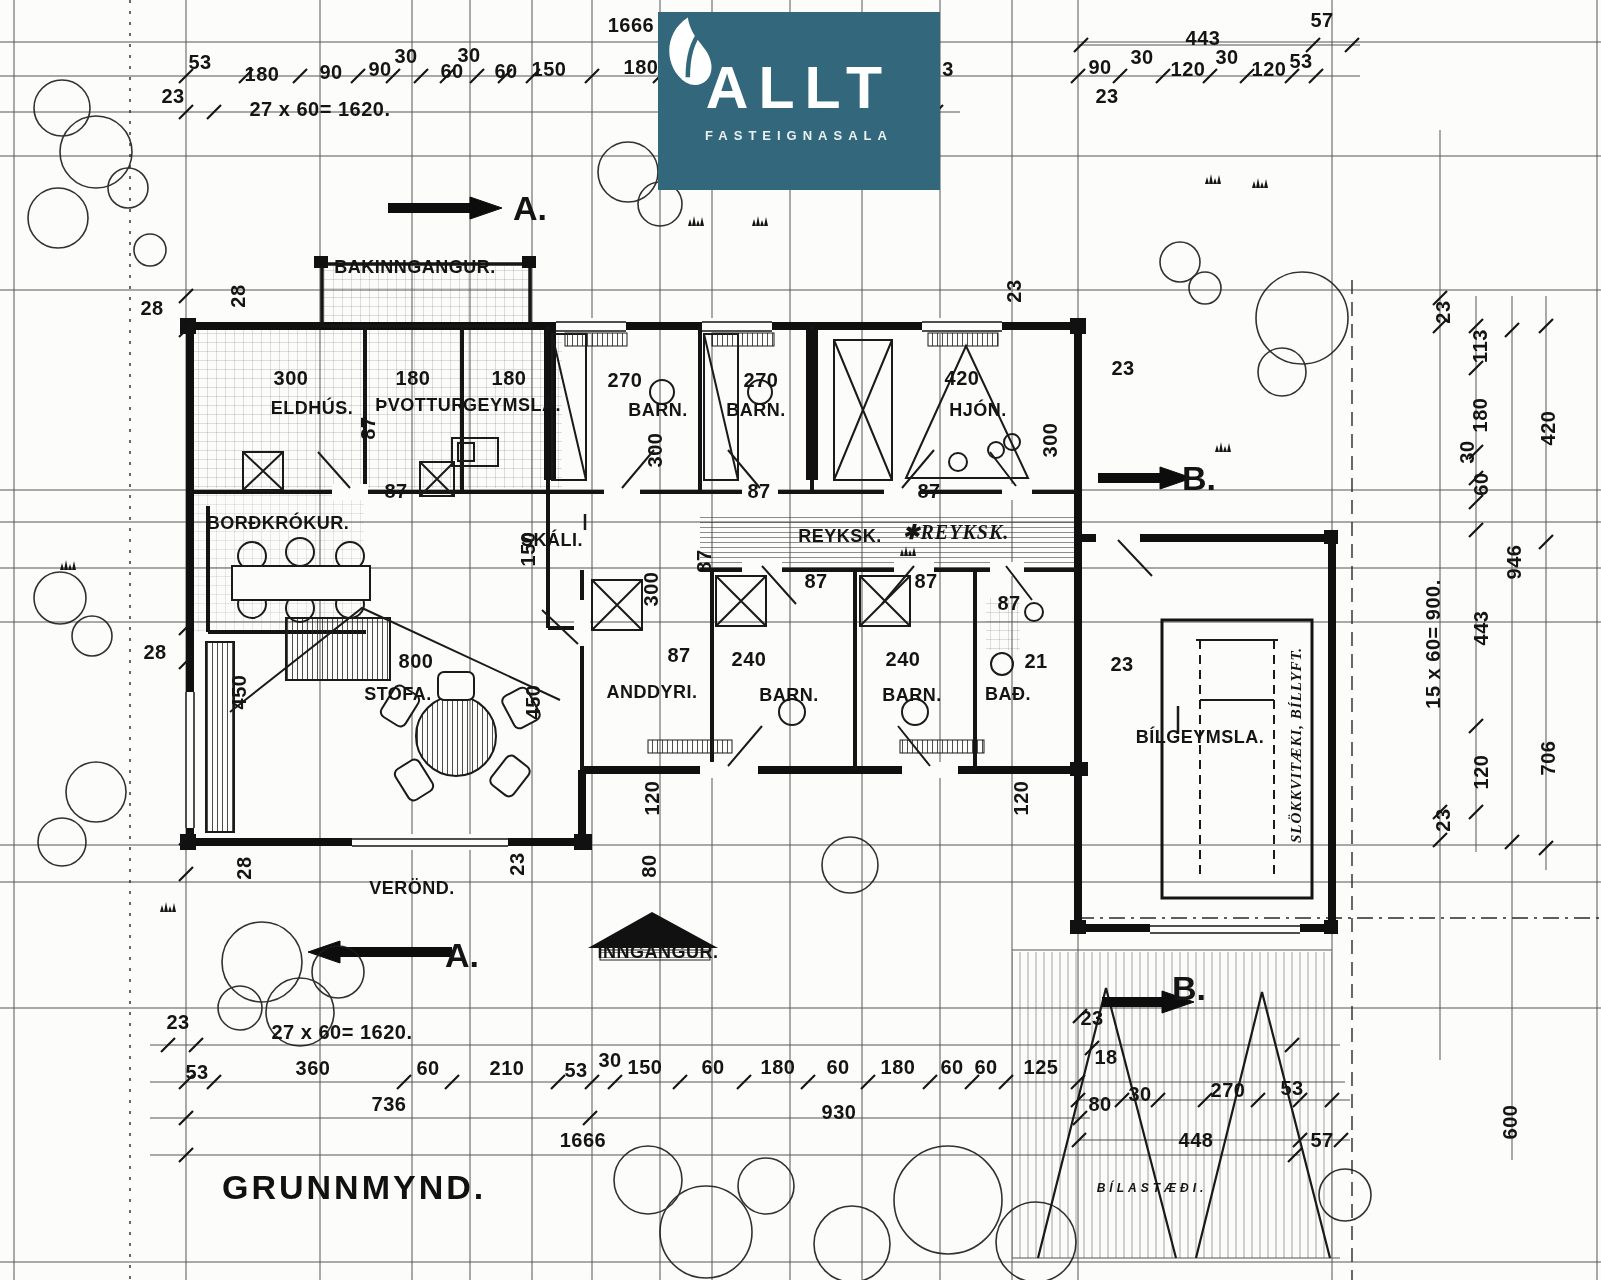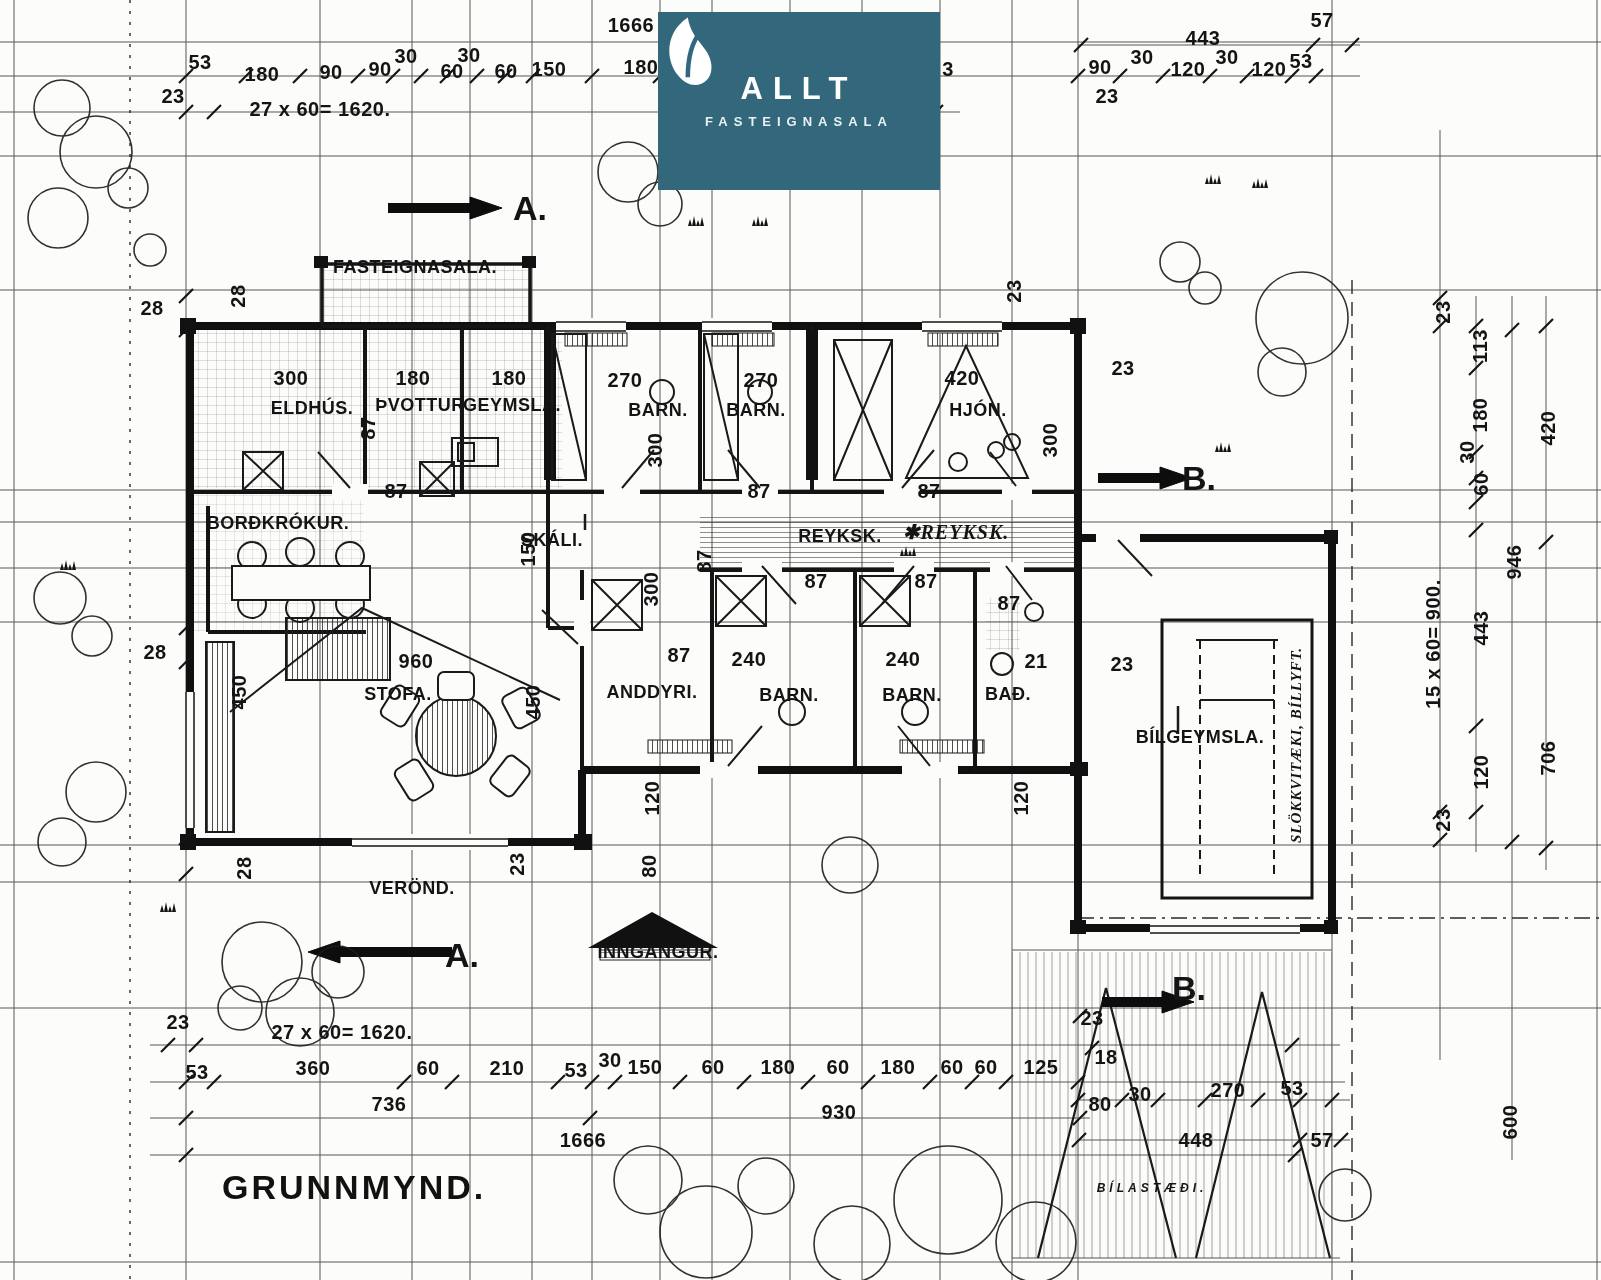--- a/index.html
+++ b/index.html
@@ -10,21 +10,21 @@
   .lbl{position:absolute;transform:translate(-50%,-50%);white-space:nowrap;color:#141414;}
   .dim{font-size:20px;font-weight:600;letter-spacing:.5px;}
   .room{font-size:18px;font-weight:800;letter-spacing:.5px;}
   .marker{font-size:34px;font-weight:900;}
   .hand{font-family:"Liberation Serif",serif;font-style:italic;font-size:20px;font-weight:700;letter-spacing:1px;}
   .tiny{font-size:12px;font-weight:700;letter-spacing:4px;}
   .title{position:absolute;left:222px;top:1168px;font-size:34px;font-weight:900;letter-spacing:3px;color:#111;}
   .logo{position:absolute;left:658px;top:12px;width:282px;height:178px;background:#33687c;
         display:flex;flex-direction:column;align-items:center;justify-content:center;gap:10px;}
   .logo .row{display:flex;align-items:center;gap:14px;}
-  .brand{color:#fff;font-size:31px;font-weight:800;letter-spacing:10px;line-height:1;}
+  .brand{color:#fff;font-size:59px;font-weight:800;letter-spacing:10px;line-height:1;}
   .sub{color:#e9f0f2;font-size:13px;font-weight:600;letter-spacing:6px;}
 </style>
 </head>
 <body>
 
 <div class="stage">
 
 <svg width="1601" height="1280" viewBox="0 0 1601 1280">
   <defs>
     <pattern id="gg" width="9" height="9" patternUnits="userSpaceOnUse">
@@ -329,21 +329,21 @@
     <use href="#gr" transform="translate(1205,184)"></use>
         <use href="#gr" transform="translate(1252,188)"></use>
     <use href="#gr" transform="translate(60,570)"></use>
         <use href="#gr" transform="translate(160,912)"></use>
     <use href="#gr" transform="translate(1215,452)"></use>
         <use href="#gr" transform="translate(900,556)"></use>
   </g>
 </svg>
 
 <div class="labels">
-      <span class="lbl room" style="left: 415px; top: 267px; transform: translate(-50%, -50%);">FASTEIGNASALA.</span>
+      <span class="lbl room" style="left: 415px; top: 267px; transform: translate(-50%, -50%);">BAKINNGANGUR.</span>
       <span class="lbl room" style="left: 312px; top: 408px; transform: translate(-50%, -50%);">ELDHÚS.</span>
       <span class="lbl room" style="left: 420px; top: 405px; transform: translate(-50%, -50%);">ÞVOTTUR</span>
       <span class="lbl room" style="left: 512px; top: 405px; transform: translate(-50%, -50%);">GEYMSLA.</span>
       <span class="lbl room" style="left: 658px; top: 410px; transform: translate(-50%, -50%);">BARN.</span>
       <span class="lbl room" style="left: 756px; top: 410px; transform: translate(-50%, -50%);">BARN.</span>
       <span class="lbl room" style="left: 978px; top: 410px; transform: translate(-50%, -50%);">HJÓN.</span>
       <span class="lbl room" style="left: 278px; top: 523px; transform: translate(-50%, -50%);">BORÐKRÓKUR.</span>
       <span class="lbl room" style="left: 552px; top: 540px; transform: translate(-50%, -50%);">SKÁLI.</span>
       <span class="lbl room" style="left: 840px; top: 536px; transform: translate(-50%, -50%);">REYKSK.</span>
       <span class="lbl room" style="left: 398px; top: 694px; transform: translate(-50%, -50%);">STOFA.</span>
@@ -403,21 +403,21 @@
       <span class="lbl dim" style="left: 929px; top: 491px; transform: translate(-50%, -50%);">87</span>
       <span class="lbl dim" style="left: 1014px; top: 291px; transform: translate(-50%, -50%) rotate(-90deg);">23</span>
       <span class="lbl dim" style="left: 1123px; top: 368px; transform: translate(-50%, -50%);">23</span>
       <span class="lbl dim" style="left: 528px; top: 549px; transform: translate(-50%, -50%) rotate(-90deg);">150</span>
       <span class="lbl dim" style="left: 651px; top: 589px; transform: translate(-50%, -50%) rotate(-90deg);">300</span>
       <span class="lbl dim" style="left: 704px; top: 561px; transform: translate(-50%, -50%) rotate(-90deg);">87</span>
       <span class="lbl dim" style="left: 816px; top: 581px; transform: translate(-50%, -50%);">87</span>
       <span class="lbl dim" style="left: 926px; top: 581px; transform: translate(-50%, -50%);">87</span>
       <span class="lbl dim" style="left: 1009px; top: 603px; transform: translate(-50%, -50%);">87</span>
       <span class="lbl dim" style="left: 1122px; top: 664px; transform: translate(-50%, -50%);">23</span>
-      <span class="lbl dim" style="left: 416px; top: 661px; transform: translate(-50%, -50%);">960</span>
+      <span class="lbl dim" style="left: 416px; top: 661px; transform: translate(-50%, -50%);">800</span>
       <span class="lbl dim" style="left: 239px; top: 692px; transform: translate(-50%, -50%) rotate(-90deg);">450</span>
       <span class="lbl dim" style="left: 533px; top: 702px; transform: translate(-50%, -50%) rotate(-90deg);">450</span>
       <span class="lbl dim" style="left: 679px; top: 655px; transform: translate(-50%, -50%);">87</span>
       <span class="lbl dim" style="left: 749px; top: 659px; transform: translate(-50%, -50%);">240</span>
       <span class="lbl dim" style="left: 903px; top: 659px; transform: translate(-50%, -50%);">240</span>
       <span class="lbl dim" style="left: 1036px; top: 661px; transform: translate(-50%, -50%);">21</span>
       <span class="lbl dim" style="left: 652px; top: 798px; transform: translate(-50%, -50%) rotate(-90deg);">120</span>
       <span class="lbl dim" style="left: 1021px; top: 798px; transform: translate(-50%, -50%) rotate(-90deg);">120</span>
       <span class="lbl dim" style="left: 649px; top: 866px; transform: translate(-50%, -50%) rotate(-90deg);">80</span>
       <span class="lbl dim" style="left: 178px; top: 1022px; transform: translate(-50%, -50%);">23</span>

